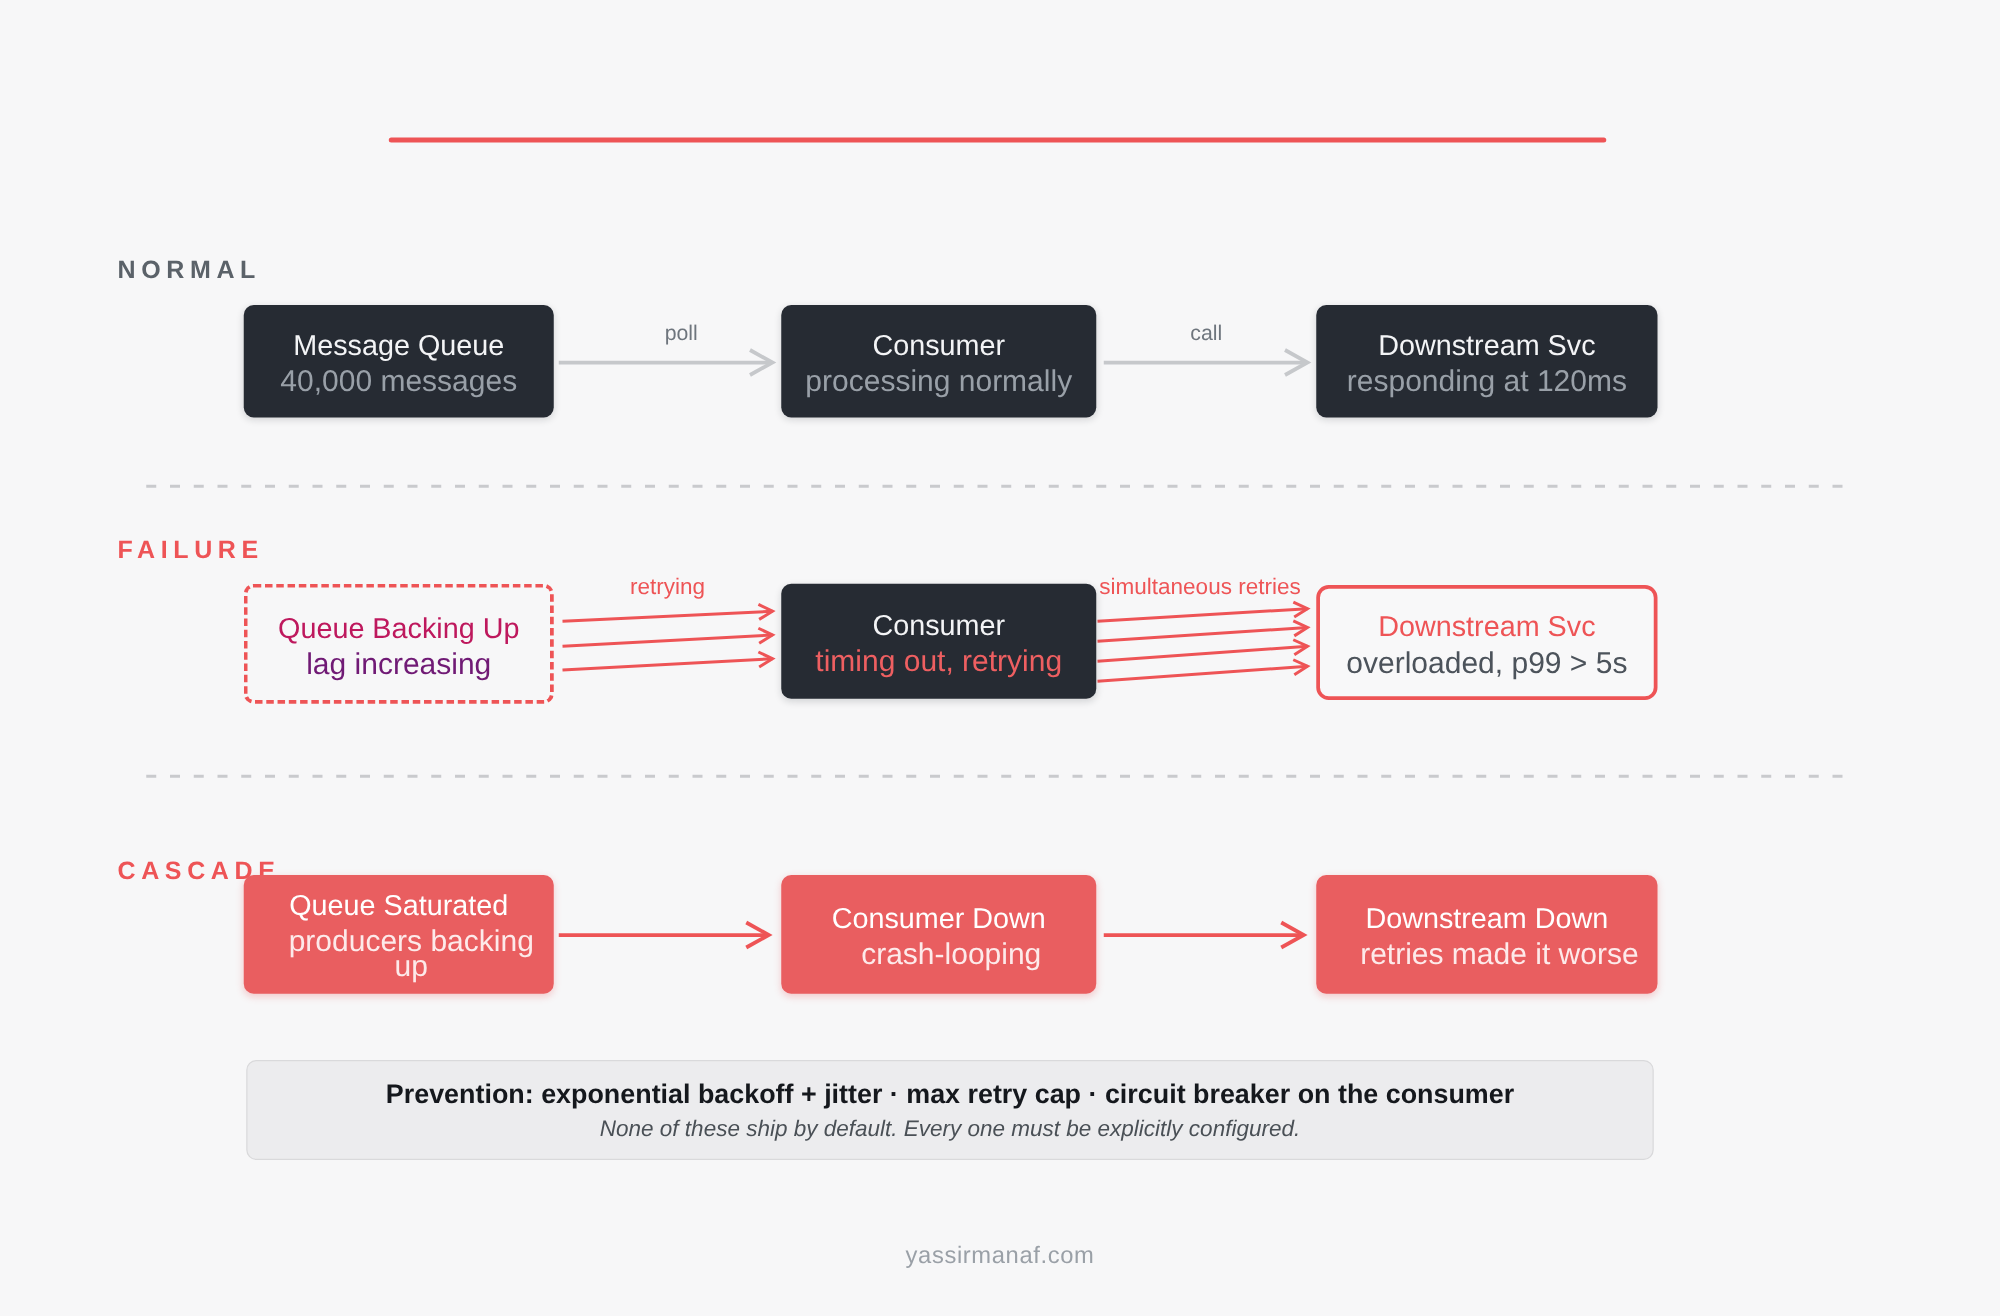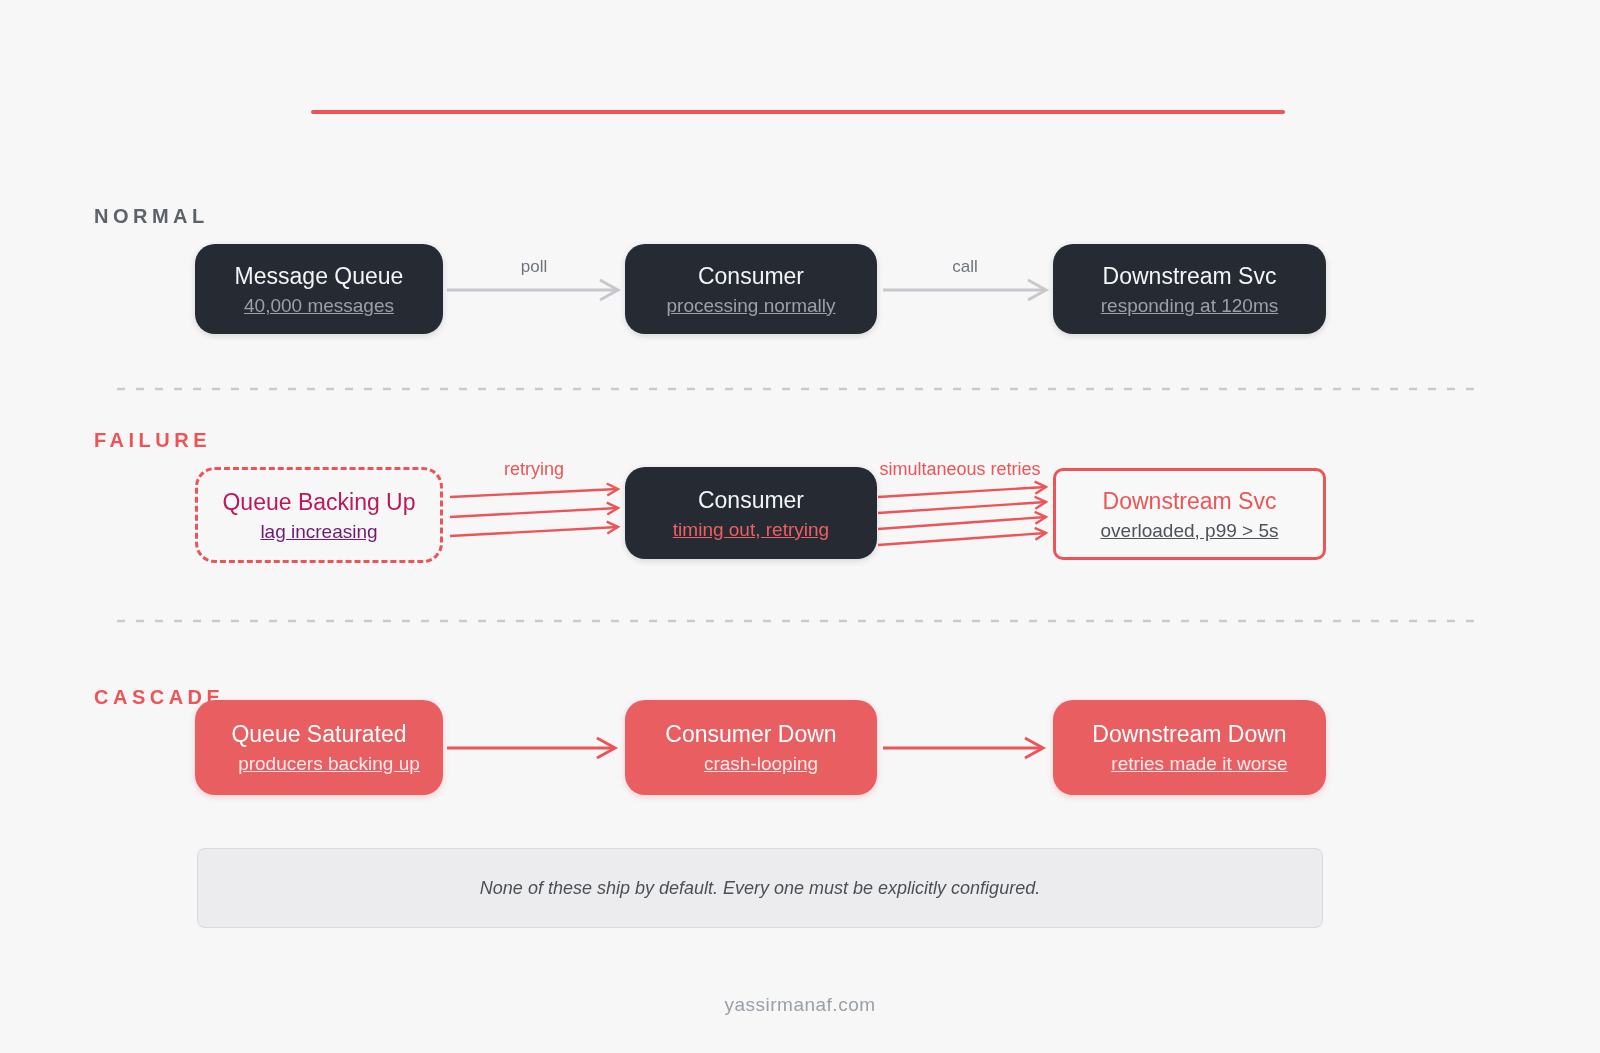--- a/index.html
+++ b/index.html
@@ -38,26 +38,26 @@
   .section-label.gray { color: #5b6269; }
   .section-label.red  { color: #ee5456; }
 
   .node {
     position: absolute;
     display: flex;
     flex-direction: column;
     align-items: center;
     justify-content: center;
     gap: 7px;
-    border-radius: 20px;
+    border-radius: 8px;
     box-sizing: border-box;
     text-align: center;
   }
   .node .t { font-size: 23px; line-height: 26px; }
-  .node .s { font-size: 19px; line-height: 20px; text-decoration: underline; }
+  .node .s { font-size: 24px; line-height: 20px; }
 
   .node.dark { background: #262b33; box-shadow: 0 2px 6px rgba(20,25,32,0.15); }
   .node.dark .t { color: #f3f4f6; }
   .node.dark .s { color: #99a0a8; }
   .node.dark .s.red { color: #ee5f61; }
 
   .node.dashed { border: 3px dashed #ee5456; background: transparent; }
   .node.dashed .t { color: #be185d; }
   .node.dashed .s { color: #701a75; }
 
@@ -165,21 +165,21 @@
   </div>
   <div class="node dark" style="left:625px;top:244px;width:252px;height:90px">
     <div class="t">Consumer</div>
     <div class="s">processing normally</div>
   </div>
   <div class="node dark" style="left:1053px;top:244px;width:273px;height:90px">
     <div class="t">Downstream Svc</div>
     <div class="s">responding at 120ms</div>
   </div>
 
-  <div class="arrow-label" style="left:443px;top:257px;width:182px">poll</div>
+  <div class="arrow-label" style="left:454px;top:257px;width:182px">poll</div>
   <div class="arrow-label" style="left:877px;top:257px;width:176px">call</div>
 
   <div class="section-label red" style="top:429px">FAILURE</div>
 
   <div class="node dashed" style="left:195px;top:467px;width:248px;height:96px">
     <div class="t">Queue Backing Up</div>
     <div class="s">lag increasing</div>
   </div>
   <div class="node dark" style="left:625px;top:467px;width:252px;height:92px">
     <div class="t">Consumer</div>
@@ -202,18 +202,19 @@
   <div class="node fill" style="left:1053px;top:700px;width:273px;height:95px">
     <div class="t">Downstream Down</div>
     <div class="s">retries made it worse</div>
   </div>
   <div class="node fill" style="left:625px;top:700px;width:252px;height:95px">
     <div class="t">Consumer Down</div>
     <div class="s">crash-looping</div>
   </div>
 
   <div class="prevention">
+    <div class="headline">Prevention: exponential backoff + jitter · max retry cap · circuit breaker on the consumer</div>
     <div class="note">None of these ship by default. Every one must be explicitly configured.</div>
   </div>
 
   <div class="footer-credit">yassirmanaf.com</div>
 
 </div>
 
 </body></html>

